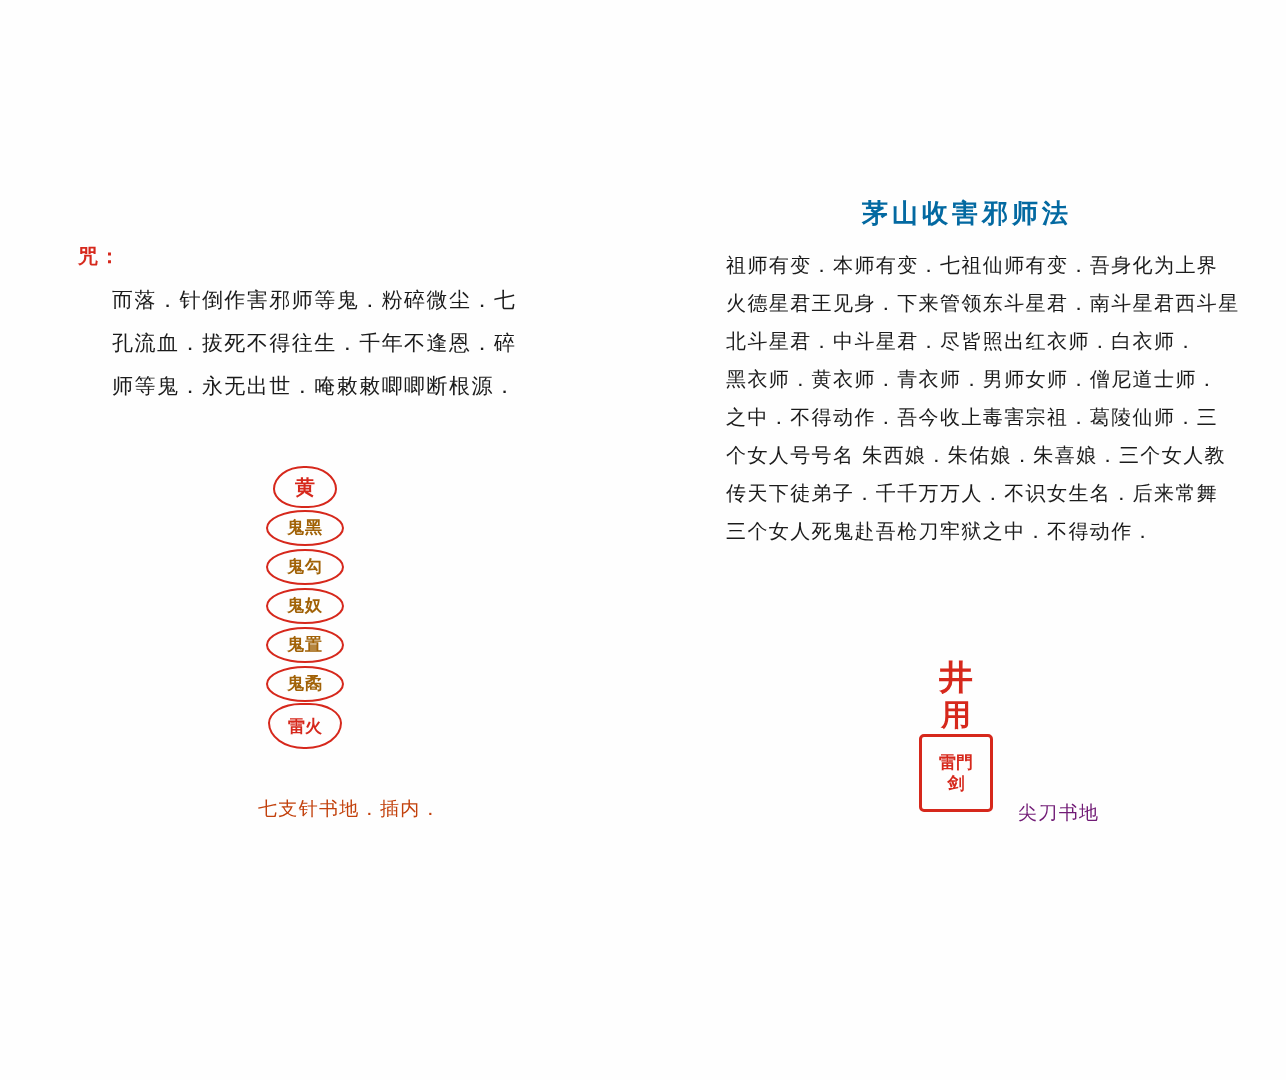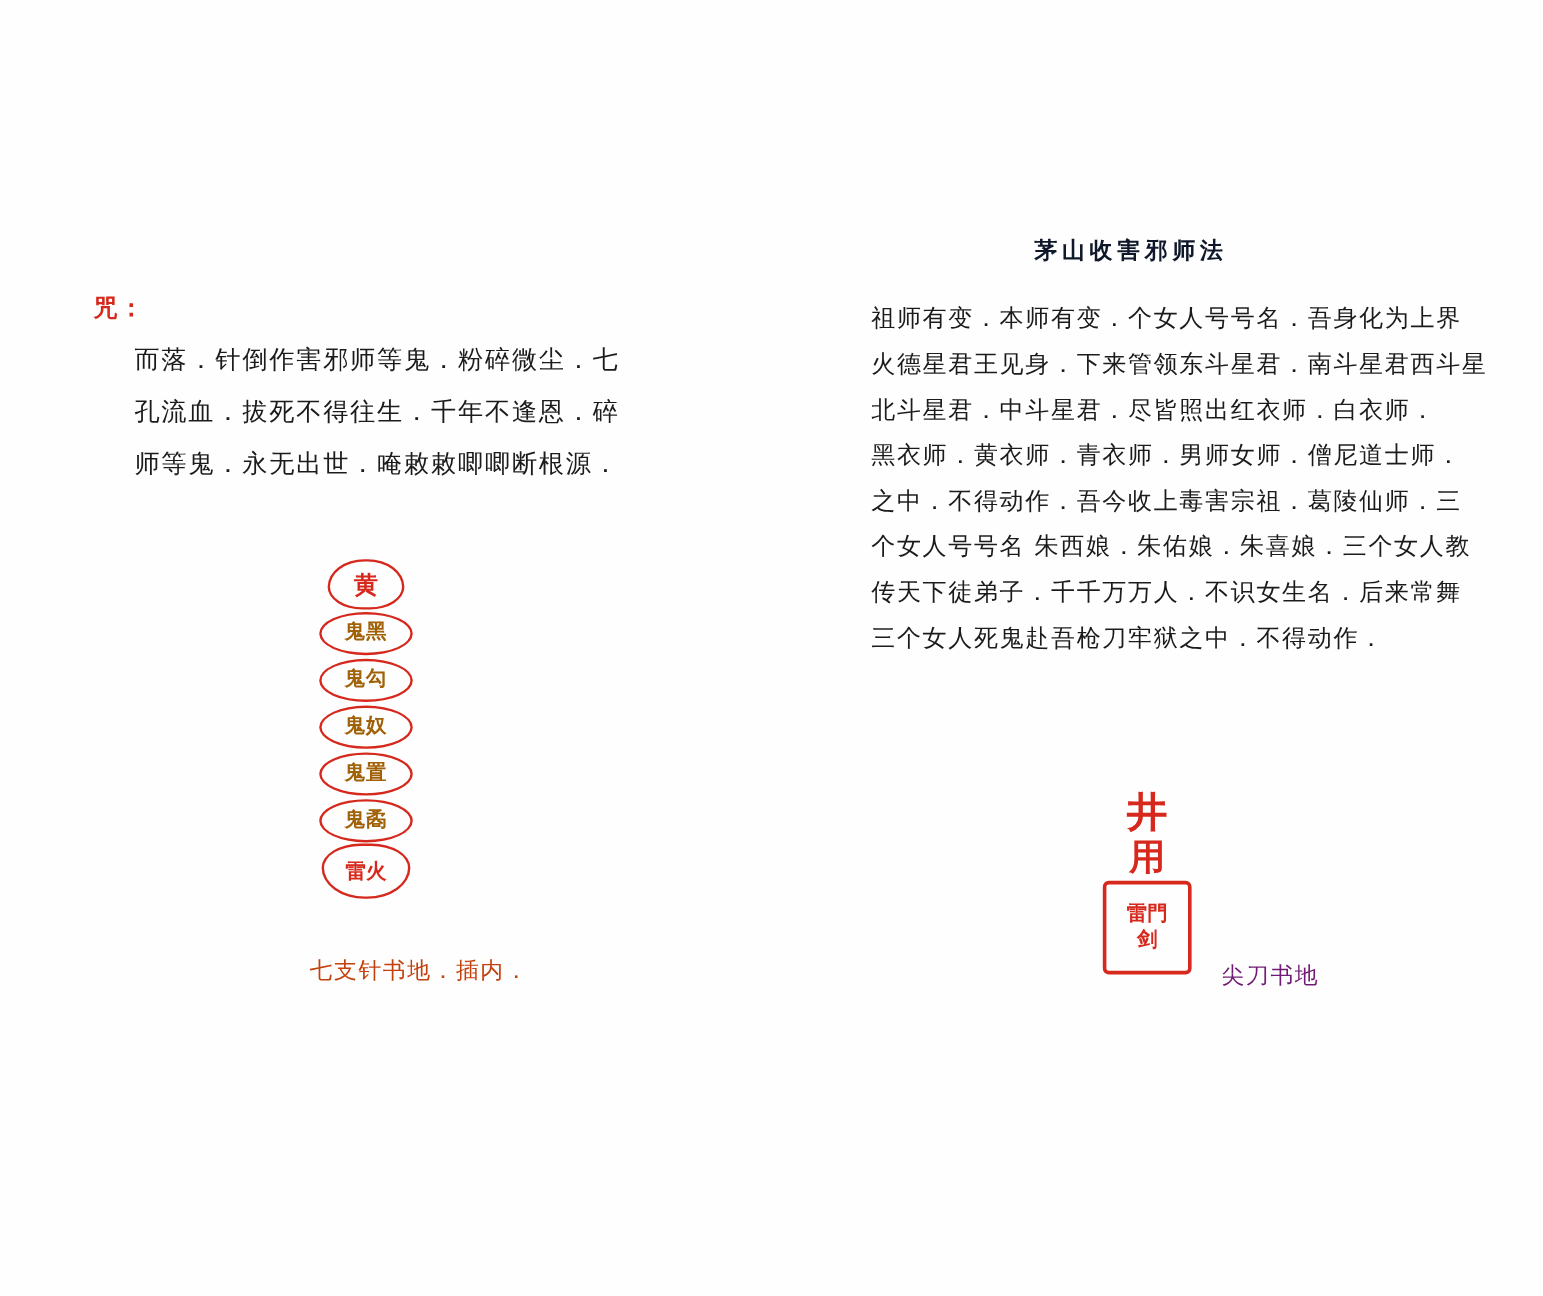--- a/index.html
+++ b/index.html
@@ -149,23 +149,23 @@
     top: 796px;
     font-size: 19px;
     color: #c2410c;
   }
 
   
   #right-title {
     position: absolute;
     left: 862px;
     top: 196px;
-    font-size: 19px;
+    font-size: 26px;
     font-weight: bold;
-    color: #0f172a;
+    color: #0369a1;
     letter-spacing: 4px;
   }
   #right-column {
     position: absolute;
     left: 726px;
     top: 246px;
     width: 500px;
   }
   #right-column .line {
     font-size: 20px;
@@ -271,21 +271,21 @@
       <div class="oval"></div>
       <div class="glyphs">雷火</div>
     </div>
   </div>
 
   <div id="left-caption" class="hand ink-black">七支针书地．插内．</div>
 
   <div id="right-title" class="hand">茅山收害邪师法</div>
 
   <div id="right-column">
-    <div class="line hand ink-black">祖师有变．本师有变．个女人号号名．吾身化为上界</div>
+    <div class="line hand ink-black">祖师有变．本师有变．七祖仙师有变．吾身化为上界</div>
     <div class="line hand ink-black">火德星君王见身．下来管领东斗星君．南斗星君西斗星</div>
     <div class="line hand ink-black">北斗星君．中斗星君．尽皆照出红衣师．白衣师．</div>
     <div class="line hand ink-black">黑衣师．黄衣师．青衣师．男师女师．僧尼道士师．</div>
     <div class="line hand ink-black">之中．不得动作．吾今收上毒害宗祖．葛陵仙师．三</div>
     <div class="line hand ink-black">个女人号号名 朱西娘．朱佑娘．朱喜娘．三个女人教</div>
     <div class="line hand ink-black">传天下徒弟子．千千万万人．不识女生名．后来常舞</div>
     <div class="line hand ink-black">三个女人死鬼赴吾枪刀牢狱之中．不得动作．</div>
   </div>
 
   <div id="talisman-right">

